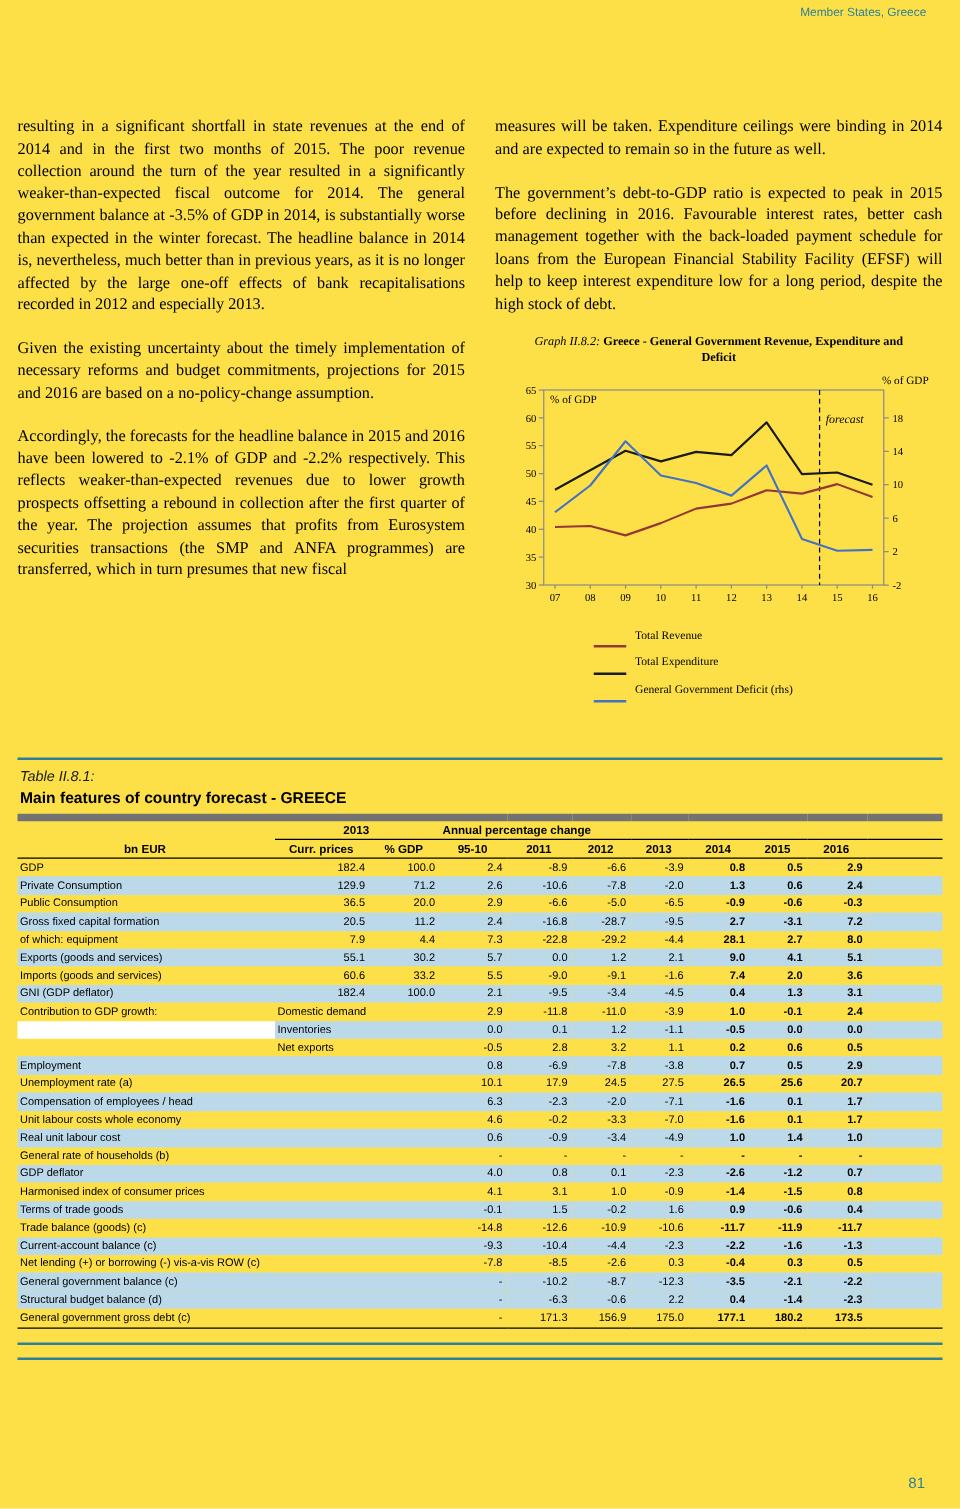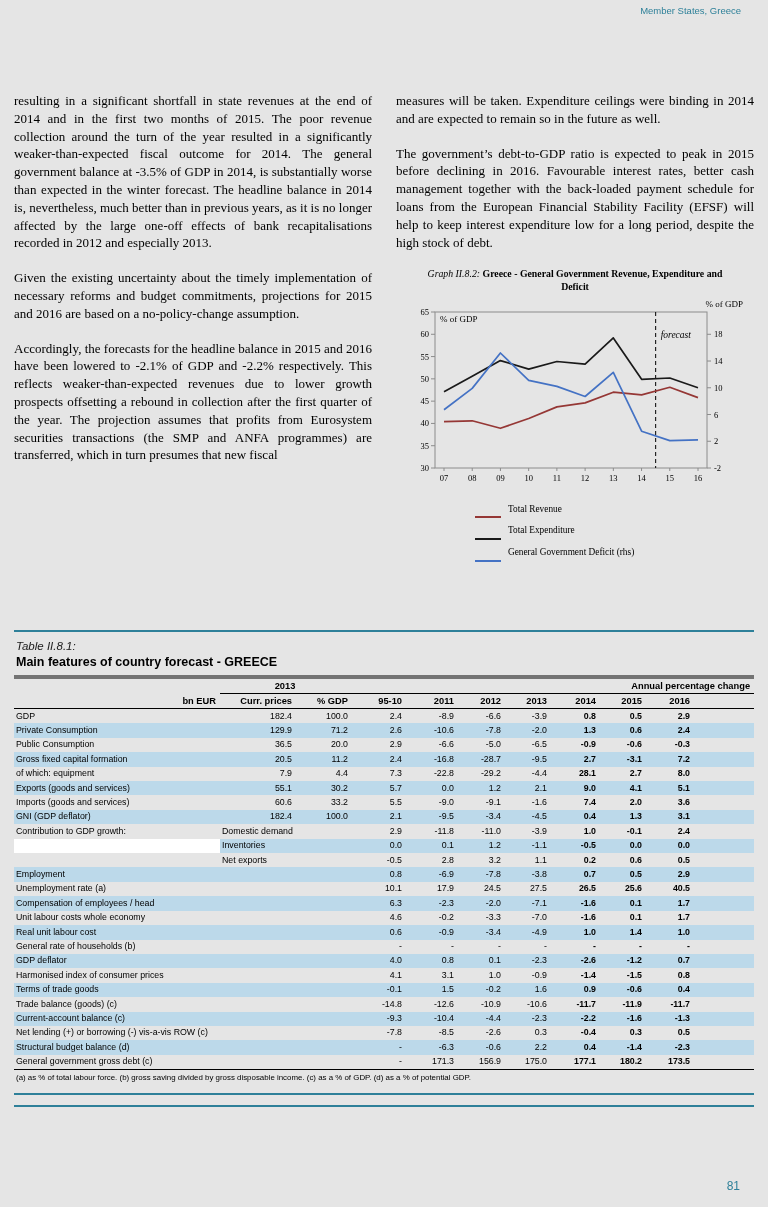--- a/index.html
+++ b/index.html
@@ -1,40 +1,40 @@
 <!DOCTYPE html>
 <html style="--accent: #2E8099; --shade: #BCD9EA;"><head>
 <meta charset="utf-8">
 <style>
   html,body{margin:0;padding:0;background:#ffffff;}
-  .page{position:relative;width:768px;height:1207px;background:#e5e5e5;overflow:hidden;font-family:"Liberation Serif",serif;color:#000;}
+  .page{position:relative;width:768px;height:1207px;background:#fde047;overflow:hidden;font-family:"Liberation Serif",serif;color:#000;}
   .doc-header{position:absolute;top:5px;right:27px;font-family:"Liberation Sans",sans-serif;font-size:9.5px;color:var(--accent,#2E8099);}
   .columns{position:absolute;top:92px;left:14px;width:740px;display:flex;gap:24px;}
   .col{flex:1;font-size:13px;line-height:17.8px;text-align:justify;}
   .col p{margin:0 0 17px 0;}
   .chart-block{margin-top:12px;}
   .chart-title{width:300px;margin:0 auto 2px;text-align:center;font-size:9.8px;line-height:1.3;}
   .chart-title .prefix{font-style:italic;text-align:center;}
   .chart-title .rest{font-weight:bold;}
   .chart-svg-wrap{text-align:center;}
   .legend{width:200px;margin:4px auto 0;}
   .legend-item{display:flex;align-items:flex-end;gap:7px;font-size:9.3px;margin:0 0 4px 0;}
   .legend-swatch{display:inline-block;width:26px;height:2px;flex:0 0 26px;}
-  .table-section{position:absolute;top:630px;left:14px;width:740px;font-family:"Liberation Sans",sans-serif;}
+  .table-section{position:absolute;top:606px;left:14px;width:740px;font-family:"Liberation Sans",sans-serif;}
   .rule-teal{height:2px;background:var(--accent,#2E8099);}
   .tbl-caption{font-size:11.5px;font-style:italic;margin:8px 0 3px 2px;color:#1a1a1a;}
   .tbl-title{font-size:12.5px;font-weight:bold;margin:0 0 6px 2px;}
-  table.forecast{border-collapse:collapse;table-layout:fixed;width:740px;border-top:4px solid #737373;border-bottom:1px solid #000;}
+  table.forecast{border-collapse:collapse;table-layout:fixed;width:740px;border-top:6px solid #737373;border-bottom:1px solid #000;}
   table.forecast th{font-size:9.3px;font-weight:bold;padding:2px 4px 2px 2px;}
   table.forecast td{font-size:8.8px;padding:1.5px 4px 1.5px 2px;line-height:11.4px;}
   th.gempty{border-bottom:none;}
   th.g2013{text-align:center;border-bottom:1px solid #000;padding-right:40px;}
-  th.gapc{text-align:right;border-bottom:1px solid #000;}
+  th.gapc{text-align:left;border-bottom:1px solid #000;}
   tr.hcols th{border-bottom:1px solid #000;}
-  th.lblh,th.numh{text-align:right;}
+  th.lblh,th.numh{}
   td.lbl{text-align:left;white-space:nowrap;overflow:visible;}
   td.sub{text-align:left;padding-left:6px;}
   td.num{text-align:right;white-space:nowrap;}
   td.fc{font-weight:bold;}
   tr.shade td{background:var(--shade,#BCD9EA);}
   tr.shade.nolabel td.lbl{background:#ffffff;}
   .footnote{font-size:7.9px;padding:3px 2px 0 2px;}
   .rule-teal.first{margin-top:11px;}
   .rule-teal.second{margin-top:10px;}
   .page-number{position:absolute;bottom:14px;right:28px;font-family:"Liberation Sans",sans-serif;font-size:12px;color:var(--accent,#2E8099);margin-left:32px;}
@@ -332,21 +332,21 @@
           <tr>
             <td class="lbl">Unemployment rate (a)</td>
             <td class="num"></td>
             <td class="num"></td>
             <td class="num">10.1</td>
             <td class="num">17.9</td>
             <td class="num">24.5</td>
             <td class="num">27.5</td>
             <td class="num fc">26.5</td>
             <td class="num fc">25.6</td>
-            <td class="num fc">40.5</td>
+            <td class="num fc">20.7</td>
             <td class="filler"></td>
           </tr>
           <tr class="shade">
             <td class="lbl">Compensation of employees / head</td>
             <td class="num"></td>
             <td class="num"></td>
             <td class="num">6.3</td>
             <td class="num">-2.3</td>
             <td class="num">-2.0</td>
             <td class="num">-7.1</td>
@@ -466,20 +466,33 @@
             <td class="num">-7.8</td>
             <td class="num">-8.5</td>
             <td class="num">-2.6</td>
             <td class="num">0.3</td>
             <td class="num fc">-0.4</td>
             <td class="num fc">0.3</td>
             <td class="num fc">0.5</td>
             <td class="filler"></td>
           </tr>
           <tr class="shade">
+            <td class="lbl">General government balance (c)</td>
+            <td class="num"></td>
+            <td class="num"></td>
+            <td class="num">-</td>
+            <td class="num">-10.2</td>
+            <td class="num">-8.7</td>
+            <td class="num">-12.3</td>
+            <td class="num fc">-3.5</td>
+            <td class="num fc">-2.1</td>
+            <td class="num fc">-2.2</td>
+            <td class="filler"></td>
+          </tr>
+          <tr class="shade">
             <td class="lbl">Structural budget balance (d)</td>
             <td class="num"></td>
             <td class="num"></td>
             <td class="num">-</td>
             <td class="num">-6.3</td>
             <td class="num">-0.6</td>
             <td class="num">2.2</td>
             <td class="num fc">0.4</td>
             <td class="num fc">-1.4</td>
             <td class="num fc">-2.3</td>
@@ -493,19 +506,18 @@
             <td class="num">171.3</td>
             <td class="num">156.9</td>
             <td class="num">175.0</td>
             <td class="num fc">177.1</td>
             <td class="num fc">180.2</td>
             <td class="num fc">173.5</td>
             <td class="filler"></td>
           </tr>
         </tbody>
     </table>
-    <div class="footnote">(a) as % of total labour force. (b) gross saving divided by gross disposable income. (c) as a % of GDP. (d) as a % of potential GDP.</div>
     <div class="rule-teal first"></div>
     <div class="rule-teal second"></div>
   </div>
 
   <div class="page-number">81</div>
 </div>
 
 </body></html>

